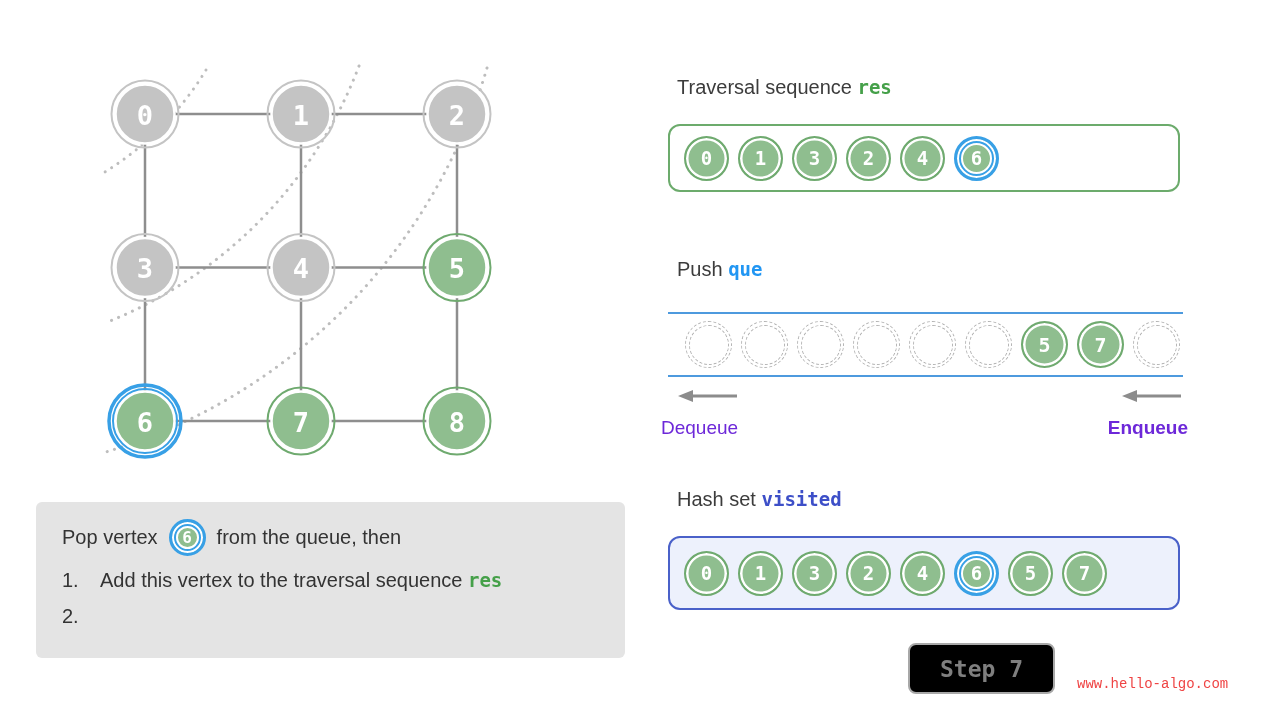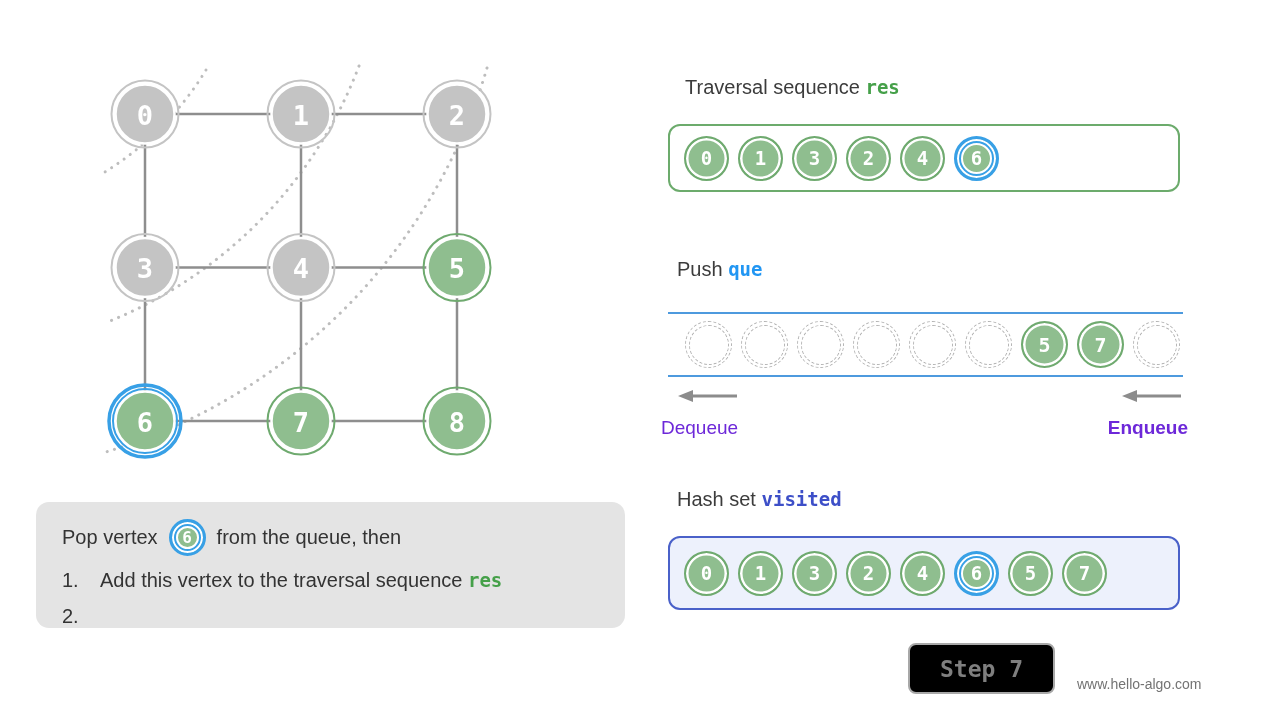--- a/index.html
+++ b/index.html
@@ -34,31 +34,31 @@
     left:668px;top:312px;width:515px;height:65px;
     border-top:2px solid #4d9ade;border-bottom:2px solid #4d9ade;
     box-sizing:border-box;display:flex;align-items:center;gap:9px;padding-left:17px;
   }
   .hash-box{
     left:668px;top:536px;width:512px;height:74px;border:2px solid #4a61c9;border-radius:12px;
     background:#edf1fc;box-sizing:border-box;display:flex;align-items:center;gap:9px;padding-left:14px;
   }
   .qlabel{position:absolute;font-size:19px;color:#6d28d9;white-space:nowrap;}
   
-  .info-box{left:36px;top:502px;width:589px;height:126px;background:#e4e4e4;border-radius:13px;}
+  .info-box{left:36px;top:502px;width:589px;height:156px;background:#e4e4e4;border-radius:6px;}
   .info-line1{position:absolute;left:26px;top:17px;display:flex;align-items:center;gap:11px;
     font-size:20px;color:#333;white-space:nowrap;}
   .info-list{position:absolute;left:26px;top:64px;width:540px;font-size:20px;color:#333;}
   .li{display:flex;line-height:29px;margin-bottom:7px;}
   .li .num{width:38px;flex:none;}
   
   .step-box{left:908px;top:643px;width:147px;height:51px;background:#000000;border:2px solid #a8a8a8;
     border-radius:8px;box-sizing:border-box;display:flex;align-items:center;justify-content:center;
     font-family:"DejaVu Sans Mono",monospace;font-weight:bold;font-size:23px;color:#7f7f7f;}
-  .watermark{left:1077px;top:676px;font-family:Liberation Sans, sans-serif;font-size:14px;color:#737373;}
+  .watermark{left:1077px;top:676px;font-family:Liberation Mono, monospace;font-size:14px;color:#ef4444;}
 </style>
 </head>
 <body>
 
 <svg id="graph-svg" class="abs" style="left:0;top:0;" width="560" height="480">
     <g>
       <path d="M206,70 A310,310 0 0 1 100,175" fill="none" stroke="#bdbdbd" stroke-width="3" stroke-linecap="round" stroke-dasharray="0.1 7.5"></path>
       <path d="M359,66 A446,446 0 0 1 105,323" fill="none" stroke="#bdbdbd" stroke-width="3" stroke-linecap="round" stroke-dasharray="0.1 7.5"></path>
       <path d="M487,68 A568,568 0 0 1 106,452" fill="none" stroke="#bdbdbd" stroke-width="3" stroke-linecap="round" stroke-dasharray="0.1 7.5"></path>
     </g>
@@ -134,21 +134,21 @@
     <div class="li">
       <span class="num">1.</span>
       <span><span>Add this vertex to the traversal sequence </span><span class="code" style="color: rgb(69, 160, 73);">res</span></span>
     </div>
     <div class="li">
       <span class="num">2.</span>
     </div>
   </div>
 </div>
 
-<div class="heading" style="left:677px;top:76px;margin-left:8px;">
+<div class="heading" style="left:677px;top:76px;">
   <span>Traversal sequence</span>
   <span class="code" style="color: rgb(69, 160, 73);">res</span>
 </div>
 <div class="abs res-box" id="res-row">
     <div class="circle s45 green-c">0</div>
     <div class="circle s45 green-c">1</div>
     <div class="circle s45 green-c">3</div>
     <div class="circle s45 green-c">2</div>
     <div class="circle s45 green-c">4</div>
     <div class="circle s45 current-c">6</div>

